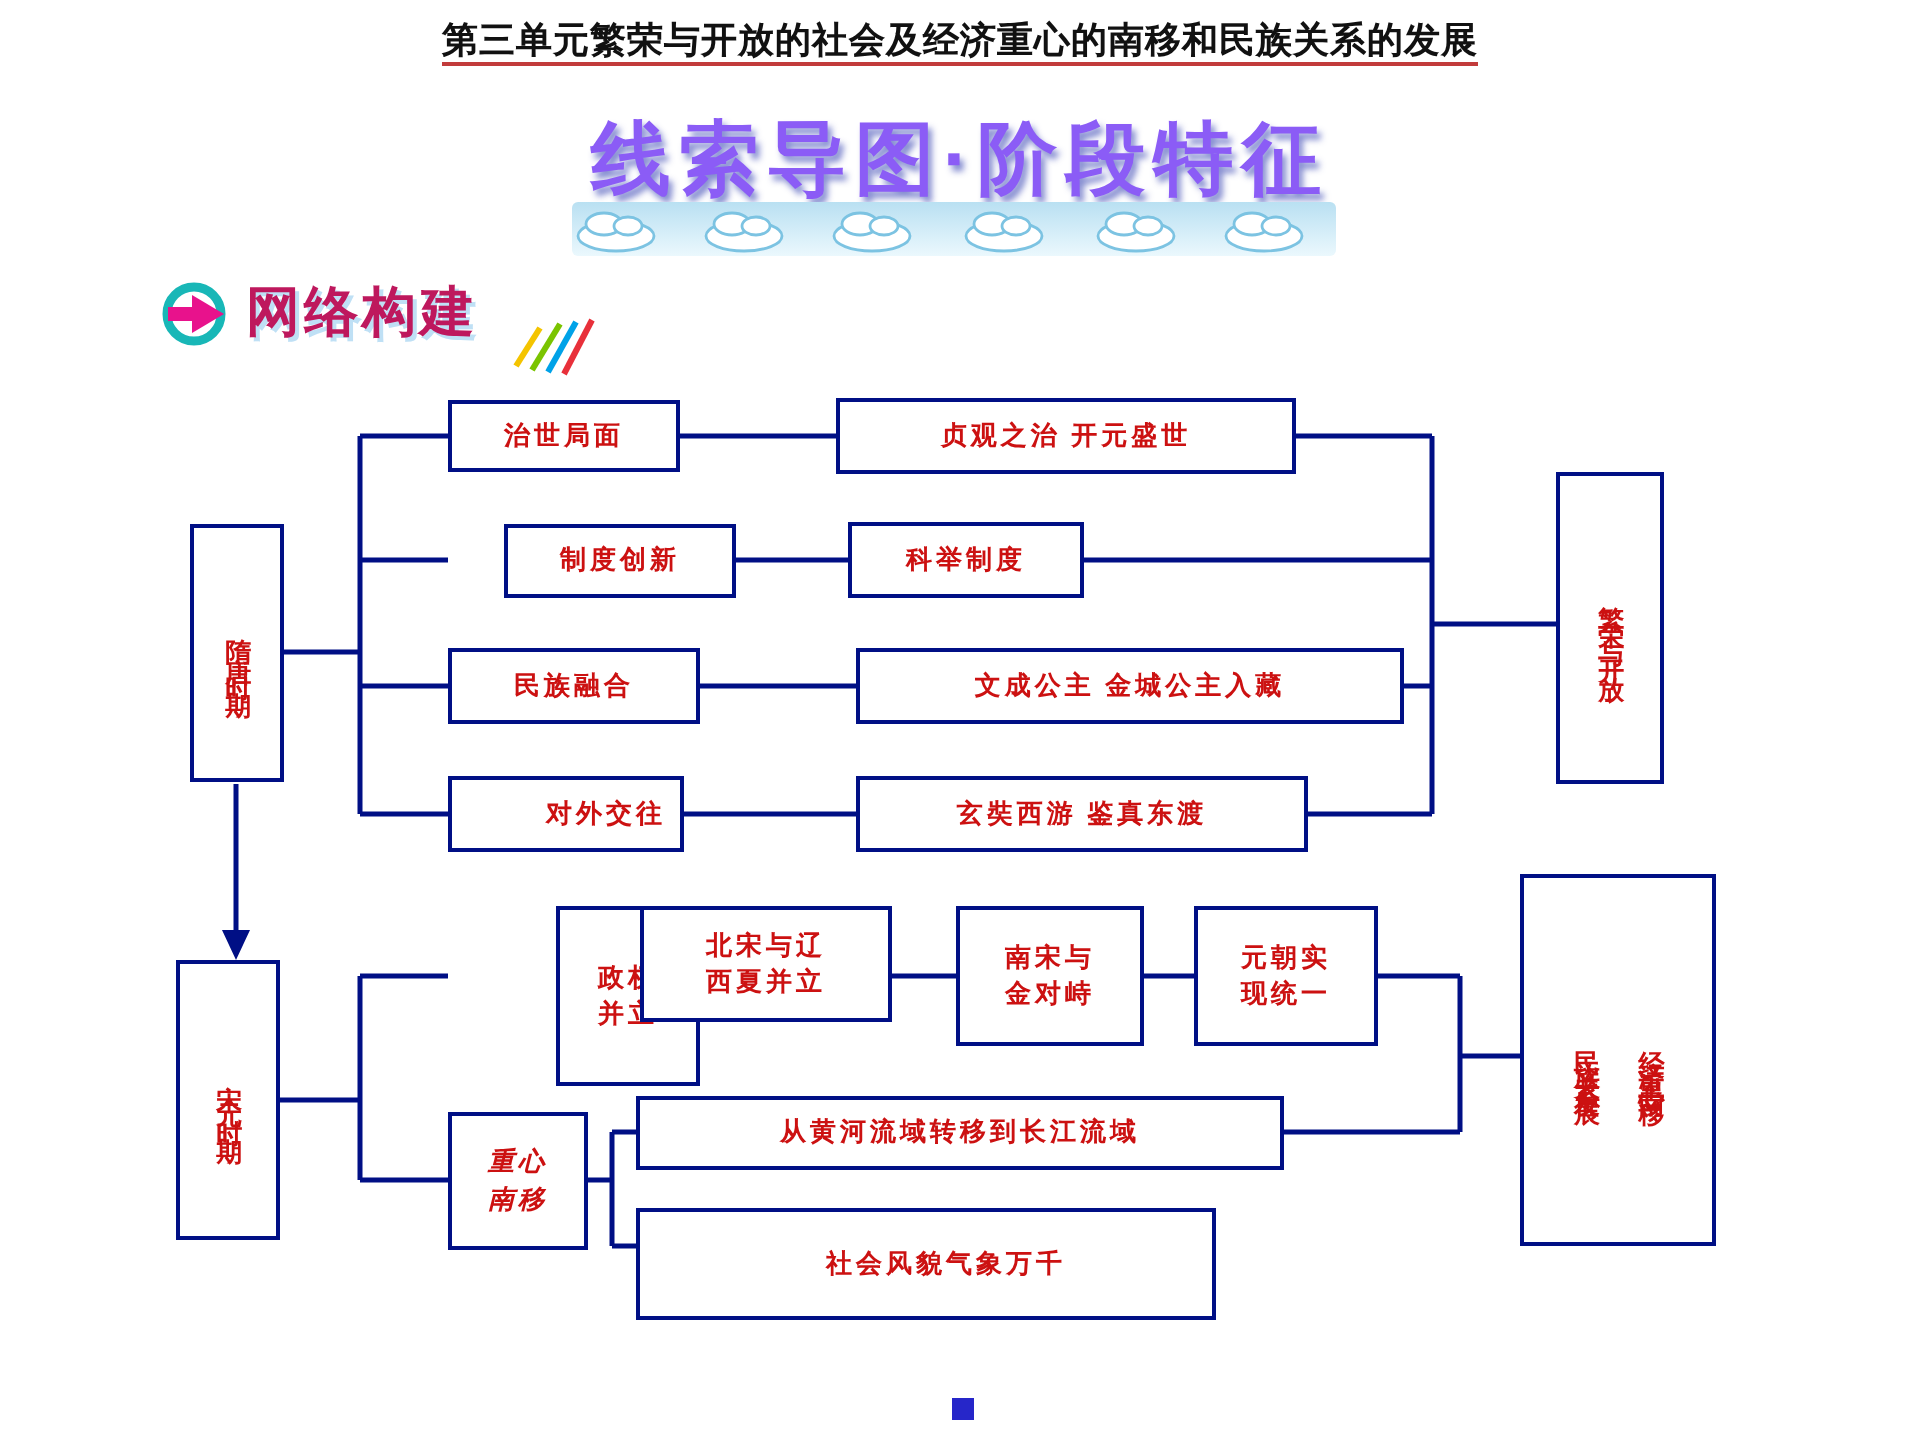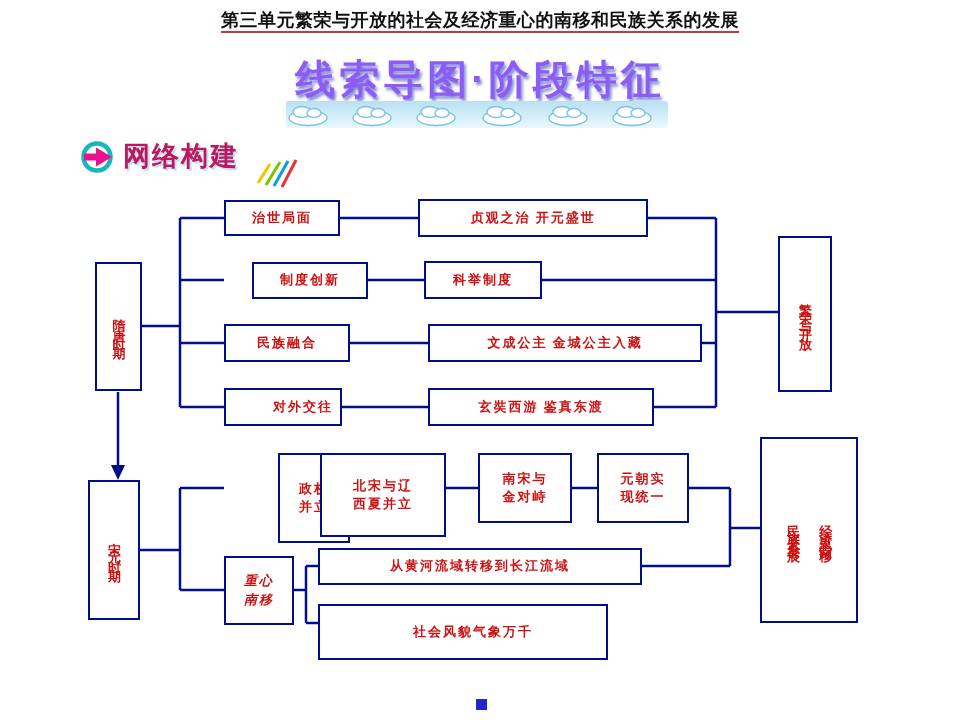--- a/index.html
+++ b/index.html
@@ -161,21 +161,21 @@
   <div class="box" style="left:428px;top:324px;width:274px;height:38px;">文成公主 金城公主入藏</div>
   <div class="box" style="left:424px;top:261px;width:118px;height:38px;">科举制度</div>
   <div class="box" style="left:428px;top:388px;width:226px;height:38px;">玄奘西游 鉴真东渡</div>
 
   <div class="box" style="left:778px;top:236px;width:54px;height:156px;">
     <span class="vtext">繁荣与开放</span>
   </div>
 
   <div class="box" style="left:239px;top:453px;width:72px;height:90px;margin-left:39px;">政权
 并立</div>
-  <div class="box" style="left:320px;top:453px;width:126px;height:84px;text-align:center;">北宋与辽
+  <div class="box" style="left:320px;top:453px;width:126px;height:58px;text-align:center;">北宋与辽
 西夏并立</div>
   <div class="box" style="left:478px;top:453px;width:94px;height:70px;">南宋与
 金对峙</div>
   <div class="box" style="left:597px;top:453px;width:92px;height:70px;">元朝实
 现统一</div>
 
   <div class="box" style="left:224px;top:556px;width:70px;height:69px;font-style:italic;">重心
 南移</div>
   <div class="box" style="left:318px;top:548px;width:324px;height:37px;">从黄河流域转移到长江流域</div>
   <div class="box" style="left:318px;top:604px;width:290px;height:56px;padding-left:20px;">社会风貌气象万千</div>

